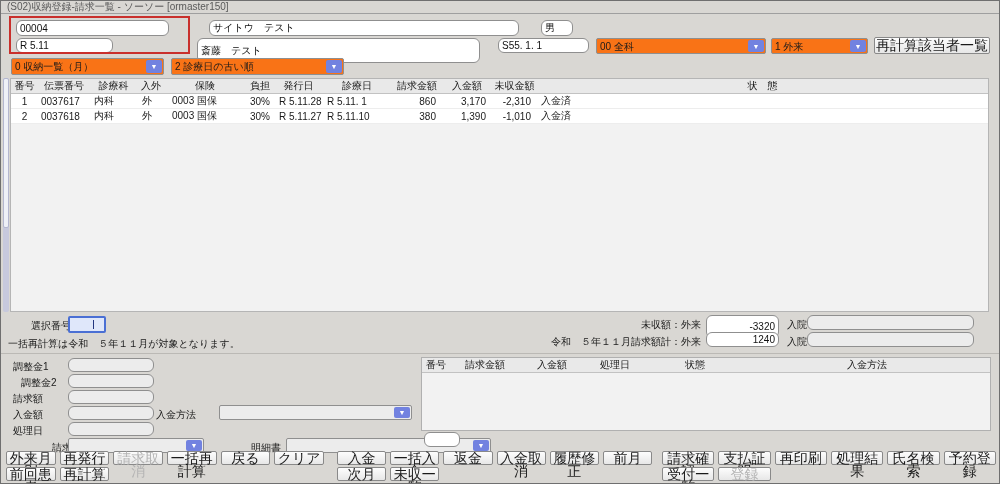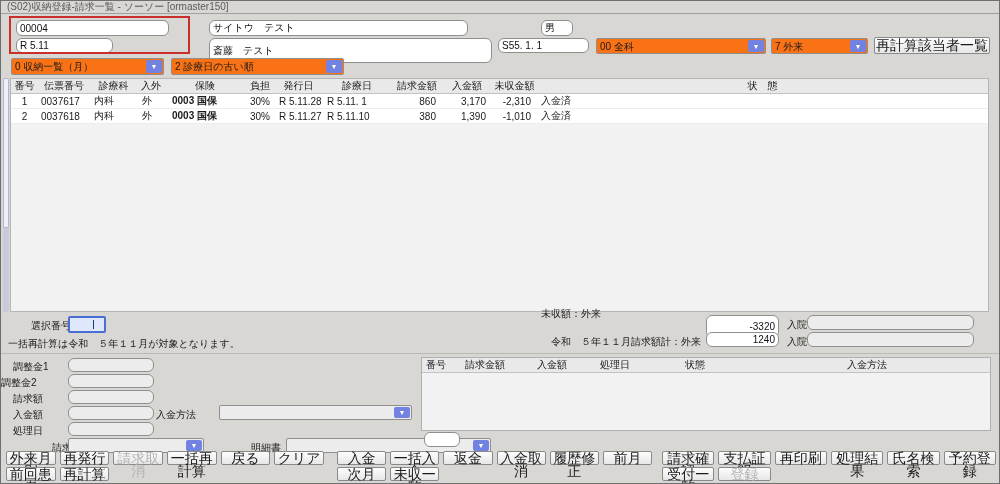--- a/index.html
+++ b/index.html
@@ -40,21 +40,21 @@
   .main-table-wrap { position:absolute; left:9px; top:77px; width:979px; height:234px;
                      background:#f2f2f2; border:1px solid #b5b5b5; overflow:hidden; }
   table { border-collapse:collapse; width:100%; table-layout:fixed; }
   th { font-weight:normal; background:#e9e9e9; border-bottom:1px solid #c2c2c2; height:13px;
        text-align:center; white-space:nowrap; overflow:hidden; }
   td { height:14px; background:#ffffff; border-bottom:1px solid #ededed; white-space:nowrap; overflow:hidden; }
   .main-table td:nth-child(1){ text-align:center; }
   .main-table td:nth-child(2){ padding-left:3px; }
   .main-table td:nth-child(3){ padding-left:4px; }
   .main-table td:nth-child(4){ padding-left:5px; }
-  .main-table td:nth-child(5){ padding-left:7px;font-weight:bold; }
+  .main-table td:nth-child(5){ padding-left:7px; }
   .main-table td:nth-child(6){ text-align:center; }
   .main-table td:nth-child(7){ padding-left:4px; }
   .main-table td:nth-child(8){ padding-left:5px; }
   .main-table td:nth-child(9),
   .main-table td:nth-child(10),
   .main-table td:nth-child(11){ text-align:right; padding-right:6px; }
   .main-table td:nth-child(12){ padding-left:4px; }
 
   .divider { position:absolute; left:0; top:352px; width:100%; height:1px; background:#bbb9b5; }
 
@@ -74,31 +74,31 @@
 <div class="window">
 
   <div class="titlebar">
     <span>(S02)収納登録-請求一覧 - ソーソー [ormaster150]</span>
   </div>
 
   <div class="annot-rect"></div>
 
   <input class="ipt" style="left: 15px; top: 19px; width: 153px; height: 16px;" value="00004">
   <input class="ipt" style="left: 15px; top: 37px; width: 97px; height: 15px;" value="R 5.11">
-  <input class="ipt" style="left: 208px; top: 19px; width: 259px; height: 16px;" value="サイトウ　テスト">
+  <input class="ipt" style="left: 208px; top: 19px; width: 310px; height: 16px;" value="サイトウ　テスト">
   <input class="ipt" style="left: 540px; top: 19px; width: 32px; height: 16px;" value="男">
-  <input class="ipt" style="left: 208px; top: 37px; width: 283px; height: 25px;" value="斎藤　テスト">
+  <input class="ipt" style="left: 196px; top: 37px; width: 283px; height: 25px;" value="斎藤　テスト">
   <input class="ipt" style="left: 497px; top: 37px; width: 91px; height: 15px;" value="S55. 1. 1">
 
   <div class="sel" style="left:595px; top:37px; width:170px; height:16px;">
     <span class="txt">00 全科</span>
     <span class="arrow">▼</span>
   </div>
   <div class="sel" style="left:770px; top:37px; width:97px; height:16px;">
-    <span class="txt">7 外来</span>
+    <span class="txt">1 外来</span>
     <span class="arrow">▼</span>
   </div>
   <button class="btn recalc-btn">再計算該当者一覧</button>
 
   <div class="sel" style="left:10px; top:57px; width:153px; height:17px;">
     <span class="txt">0 収納一覧（月）</span>
     <span class="arrow">▼</span>
   </div>
   <div class="sel" style="left:170px; top:57px; width:173px; height:17px;">
     <span class="txt">2 診療日の古い順</span>
@@ -172,35 +172,35 @@
       </tbody>
     </table>
   </div>
 
   <span class="lbl" style="left:30px; top:318px;">選択番号</span>
   <div class="sel-input">
     <div class="caret"></div>
   </div>
   <span class="lbl" style="left:7px; top:336px;">一括再計算は令和　５年１１月が対象となります。</span>
 
-  <span class="lbl" style="left:540px; top:306px; width:160px; text-align:left;">未収額：外来</span>
+  <span class="lbl" style="left:540px; top:317px; width:160px; text-align:right;">未収額：外来</span>
   <input class="ipt num" style="left: 705px; top: 314px; width: 73px; height: 23px;" value="-3320">
   <span class="lbl" style="left:786px; top:317px;">入院</span>
   <input class="ipt gray" style="left: 806px; top: 314px; width: 167px; height: 15px;" value="">
 
   <span class="lbl" style="left:440px; top:334px; width:260px; text-align:right;">令和　５年１１月請求額計：外来</span>
   <input class="ipt num" style="left: 705px; top: 331px; width: 73px; height: 15px;" value="1240">
   <span class="lbl" style="left:786px; top:334px;">入院</span>
   <input class="ipt gray" style="left: 806px; top: 331px; width: 167px; height: 15px;" value="">
 
   <div class="divider"></div>
 
   <span class="lbl" style="left:12px; top:359px;">調整金1</span>
   <input class="ipt gray" style="left: 67px; top: 357px; width: 86px; height: 14px;" value="">
-  <span class="lbl" style="left:0; top:375px;">調整金2</span>
+  <span class="lbl" style="left:20px; top:375px;">調整金2</span>
   <input class="ipt gray" style="left: 67px; top: 373px; width: 86px; height: 14px;" value="">
   <span class="lbl" style="left:12px; top:391px;">請求額</span>
   <input class="ipt gray" style="left: 67px; top: 389px; width: 86px; height: 14px;" value="">
   <span class="lbl" style="left:12px; top:407px;">入金額</span>
   <input class="ipt gray" style="left: 67px; top: 405px; width: 86px; height: 14px;" value="">
   <span class="lbl" style="left:12px; top:423px;">処理日</span>
   <input class="ipt gray" style="left: 67px; top: 421px; width: 86px; height: 14px;" value="">
   <span class="lbl" style="left:24px; top:440px;padding-left:27px;">請求書</span>
   <div class="sel gray" style="left:67px; top:437px; width:136px; height:15px;">
     <span class="txt"></span>

